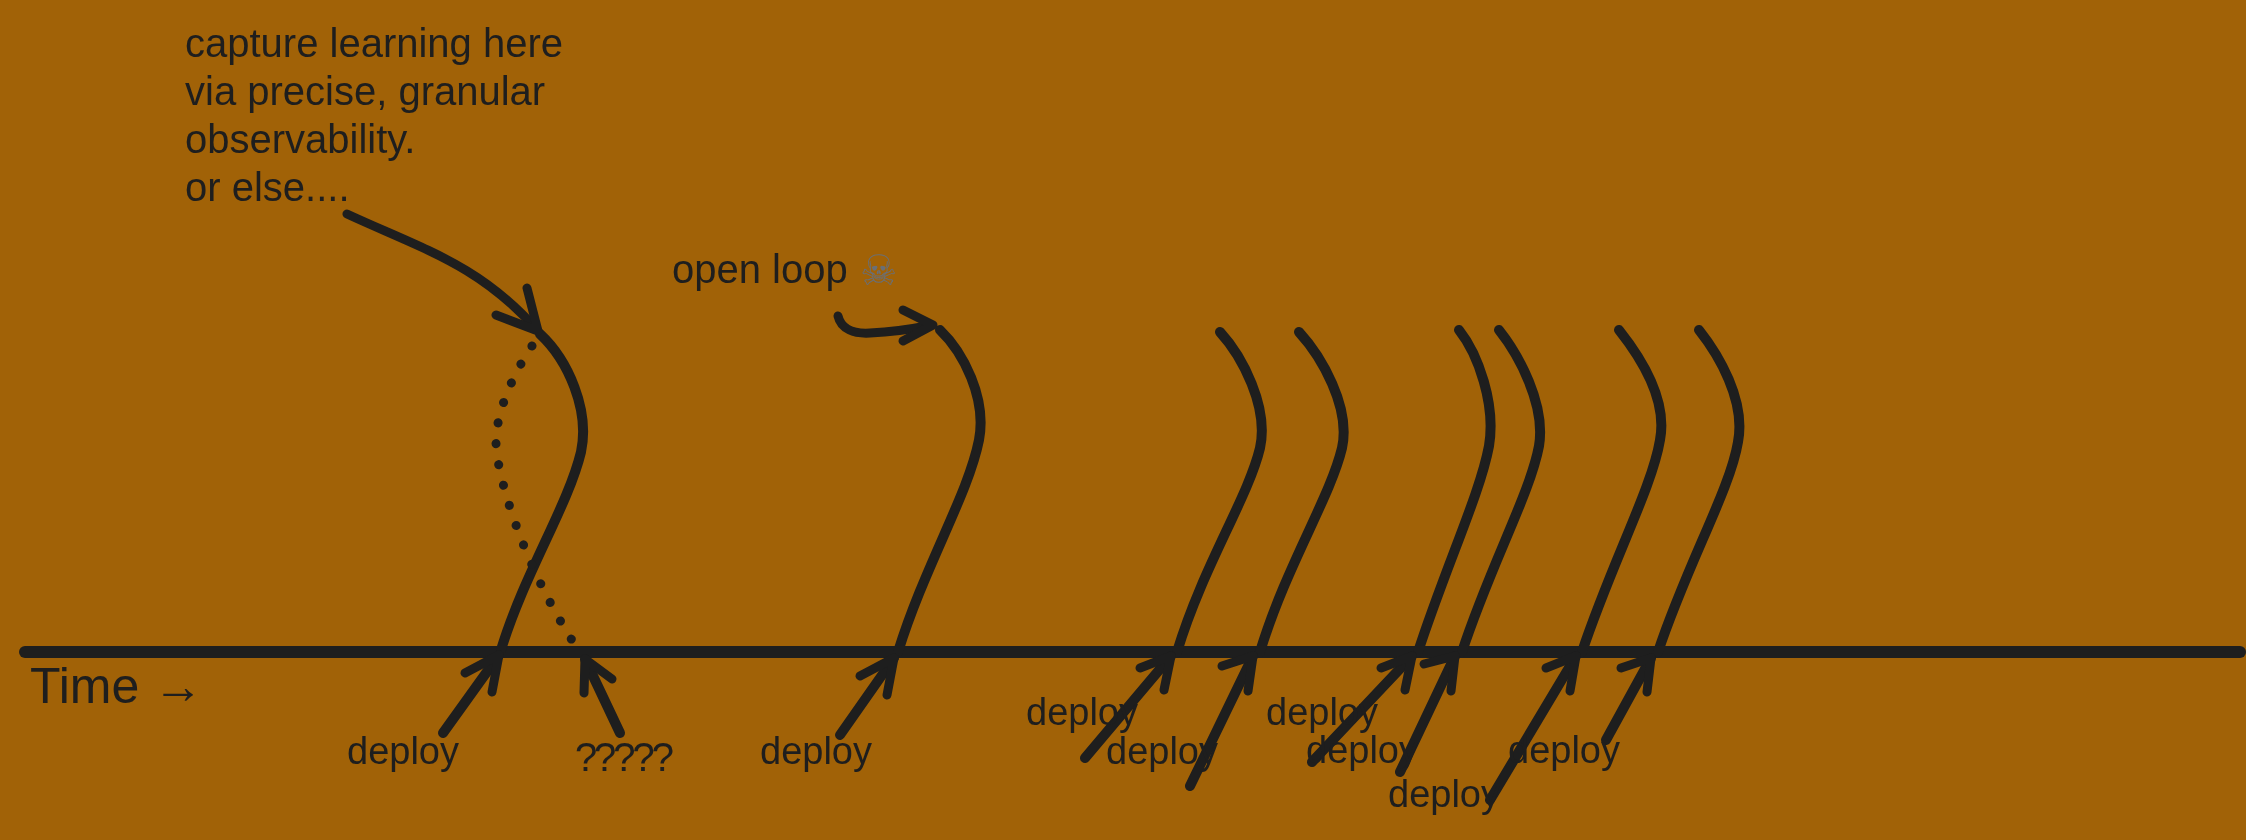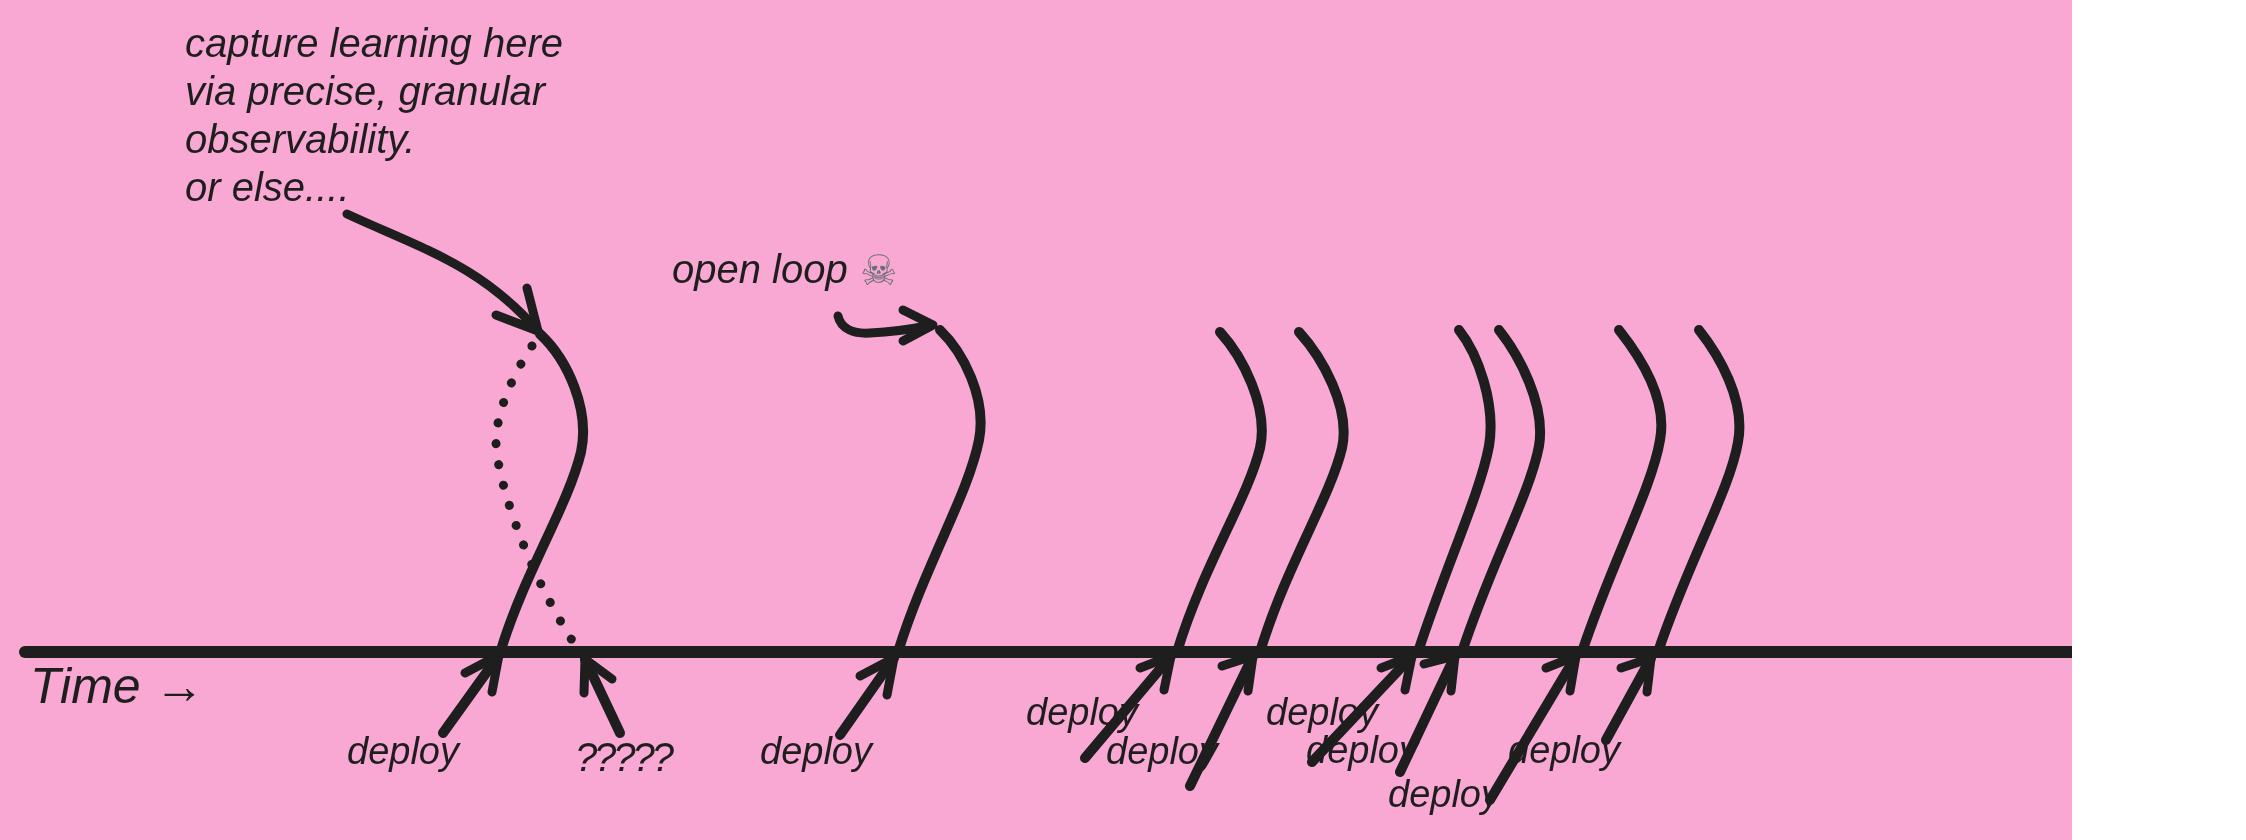--- a/index.html
+++ b/index.html
@@ -1,22 +1,21 @@
 <!DOCTYPE html>
 <html><head>
 <meta charset="utf-8">
 <style>
   html,body{margin:0;padding:0;background:#ffffff;}
   .stage{
     position:relative;
-    width:2072px;height:840px;
-    background:#f9a8d4;
+    width:2246px;height:840px;
+    background:#a16207;
     overflow:hidden;
     font-family:"Liberation Sans","DejaVu Sans",sans-serif;
-    font-style:italic;
   }
   svg{position:absolute;inset:0;display:block;}
   text{
     font-family:"Liberation Sans","DejaVu Sans",sans-serif;
     fill:#1e1e1e;
   }
   .note-line{font-size:40px;}
   .openloop-text{font-size:40px;}
   .emoji{font-size:42px;fill:#6a6f76;}
   .time-label{font-size:50px;}

